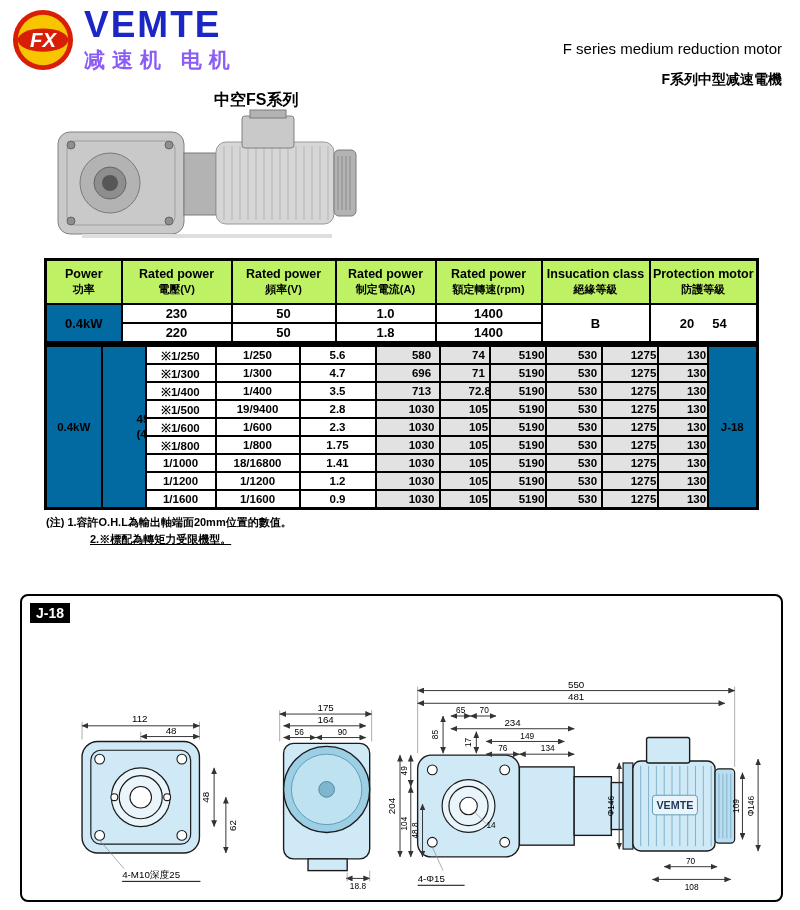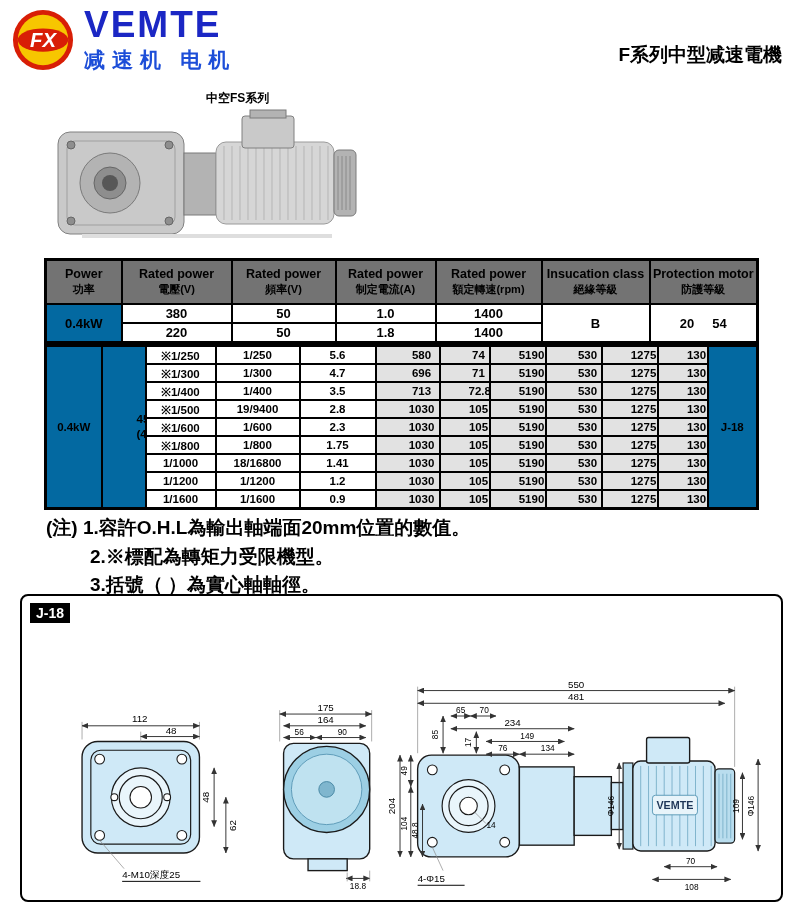--- a/index.html
+++ b/index.html
@@ -2,47 +2,47 @@
 <html><head>
 <meta charset="utf-8">
 <style>
   html,body{margin:0;padding:0;}
   body{width:800px;height:910px;position:relative;background:#fff;
        font-family:"Liberation Sans",sans-serif;color:#000;overflow:hidden;}
 
   
   .hdr{position:absolute;top:6px;left:12px;display:flex;gap:10px;align-items:center;}
   .brand-name{font-size:37px;font-weight:bold;color:#1b27c4;letter-spacing:2px;line-height:1;}
-  .brand-sub{font-size:21px;font-weight:bold;color:#1d4ed8;letter-spacing:7px;margin-top:3px;font-family:Liberation Serif, serif;}
+  .brand-sub{font-size:21px;font-weight:bold;color:#8b5cf6;letter-spacing:7px;margin-top:3px;}
   .series{position:absolute;top:40px;right:18px;text-align:right;}
   .series-en{font-size:15px;}
-  .series-zh{font-size:19px;font-weight:bold;margin-top:2px;}
-
-  .prod-label{position:absolute;top:90px;left:206px;font-size:12px;font-weight:bold;}
+  .series-zh{font-size:14px;font-weight:bold;margin-top:14px;}
+
+  .prod-label{position:absolute;top:90px;left:214px;font-size:16px;font-weight:bold;}
   .prod-img{position:absolute;top:106px;left:52px;}
 
   
   .spec{position:absolute;top:258px;left:44px;width:712px;}
   table{border-collapse:collapse;table-layout:fixed;width:712px;border:3px solid #000;}
   td{border:2px solid #000;text-align:center;vertical-align:middle;padding:0;overflow:hidden;}
   .hrow td{height:42px;}
-  .hcell{background:#737373;margin-top:37px;}
+  .hcell{background:#bef264;margin-top:37px;}
   .hen{font-size:12.5px;font-weight:bold;line-height:1.25;}
   .hzh{font-size:11px;font-weight:bold;line-height:1.25;}
   .blue{background:#0369a1;}
   .big{font-size:13.5px;font-weight:bold;}
   .vrow td{height:17px;font-size:13px;font-weight:bold;}
   .rrow td{height:16px;font-size:11.5px;font-weight:bold;}
   .gray{background:#e2e2e2;padding-left:28px;}
   .prot span{display:inline-block;margin:8px 9px;}
   .shaft div{line-height:1.3;padding-left:34px;}
 
   
-  .notes{position:absolute;top:514px;left:46px;font-size:19px;font-weight:bold;line-height:1.5;}
-  .notes .ind{padding-left:44px;}
+  .notes{position:absolute;top:514px;left:46px;font-size:11px;font-weight:bold;line-height:1.5;}
+  .notes .ind{padding-left:44px;text-decoration:underline;}
 
   
   .dbox{position:absolute;top:594px;left:20px;width:763px;height:308px;border:2px solid #000;
         border-radius:8px;box-sizing:border-box;padding-top:4px;}
   .dtitle{display:flex;align-items:center;gap:5px;padding-left:8px;height:26px;}
   .dref{background:#000;color:#fff;font-weight:bold;font-size:14px;padding:2px 6px;}
   .dmodel{font-weight:bold;font-size:15.5px;letter-spacing:0.5px;}
   svg{font-family:inherit;display:block;}
   .p{fill:#cfe9f7;stroke:#1a1a1a;stroke-width:1.4;}
   .p2{fill:#b9ddee;stroke:#1a1a1a;stroke-width:1.2;}
@@ -71,20 +71,21 @@
     <ellipse cx="32" cy="32" rx="26" ry="12" fill="#d81e06"></ellipse>
     <text x="32" y="39" text-anchor="middle" font-size="21" font-style="italic" font-weight="bold" fill="#fff">FX</text>
   </svg>
   <div>
     <div class="brand-name">VEMTE</div>
     <div class="brand-sub">减速机 电机</div>
   </div>
 </div>
 
 <div class="series">
+  <div class="series-en">F series medium reduction motor</div>
   <div class="series-zh">F系列中型减速電機</div>
 </div>
 
 <div class="prod-label">中空FS系列</div>
 
 <div class="prod-img">
   <svg width="310" height="135" viewBox="0 0 310 135">
     <rect class="m1" x="6" y="26" width="126" height="102" rx="12"></rect>
     <rect fill="none" stroke="#9f9f9f" x="15" y="35" width="108" height="84" rx="8"></rect>
     <circle class="m3" cx="58" cy="77" r="30"></circle>
@@ -142,21 +143,21 @@
           <div class="hen">Insucation class</div>
           <div class="hzh">絕緣等級</div>
         </td>
         <td class="hcell">
           <div class="hen">Protection motor</div>
           <div class="hzh">防護等級</div>
         </td>
       </tr>
       <tr class="vrow">
         <td rowspan="2" class="blue big">0.4kW</td>
-        <td>380</td>
+        <td>230</td>
         <td>50</td>
         <td>1.0</td>
         <td>1400</td>
         <td rowspan="2" class="big">B</td>
         <td rowspan="2" class="big prot">
           <span>20</span><span>54</span>
         </td>
       </tr>
       <tr class="vrow">
         <td>220</td>
@@ -288,21 +289,20 @@
         <td class="gray">1275</td>
         <td class="gray">130</td>
       </tr>
     </tbody>
   </table>
 </div>
 
 <div class="notes">
   <div>(注) 1.容許O.H.L為輸出軸端面20mm位置的數值。</div>
   <div class="ind">2.※標配為轉矩力受限機型。</div>
-  <div class="ind">3.括號（ ）為實心軸軸徑。</div>
 </div>
 
 <div class="dbox">
   <div class="dtitle">
     <span class="dref">J-18</span>
   </div>
 
   <svg class="dwg" width="758" height="272" viewBox="0 0 762 278">
     <defs>
       <marker id="aE" markerWidth="7" markerHeight="6" refX="6.5" refY="3" orient="auto">

